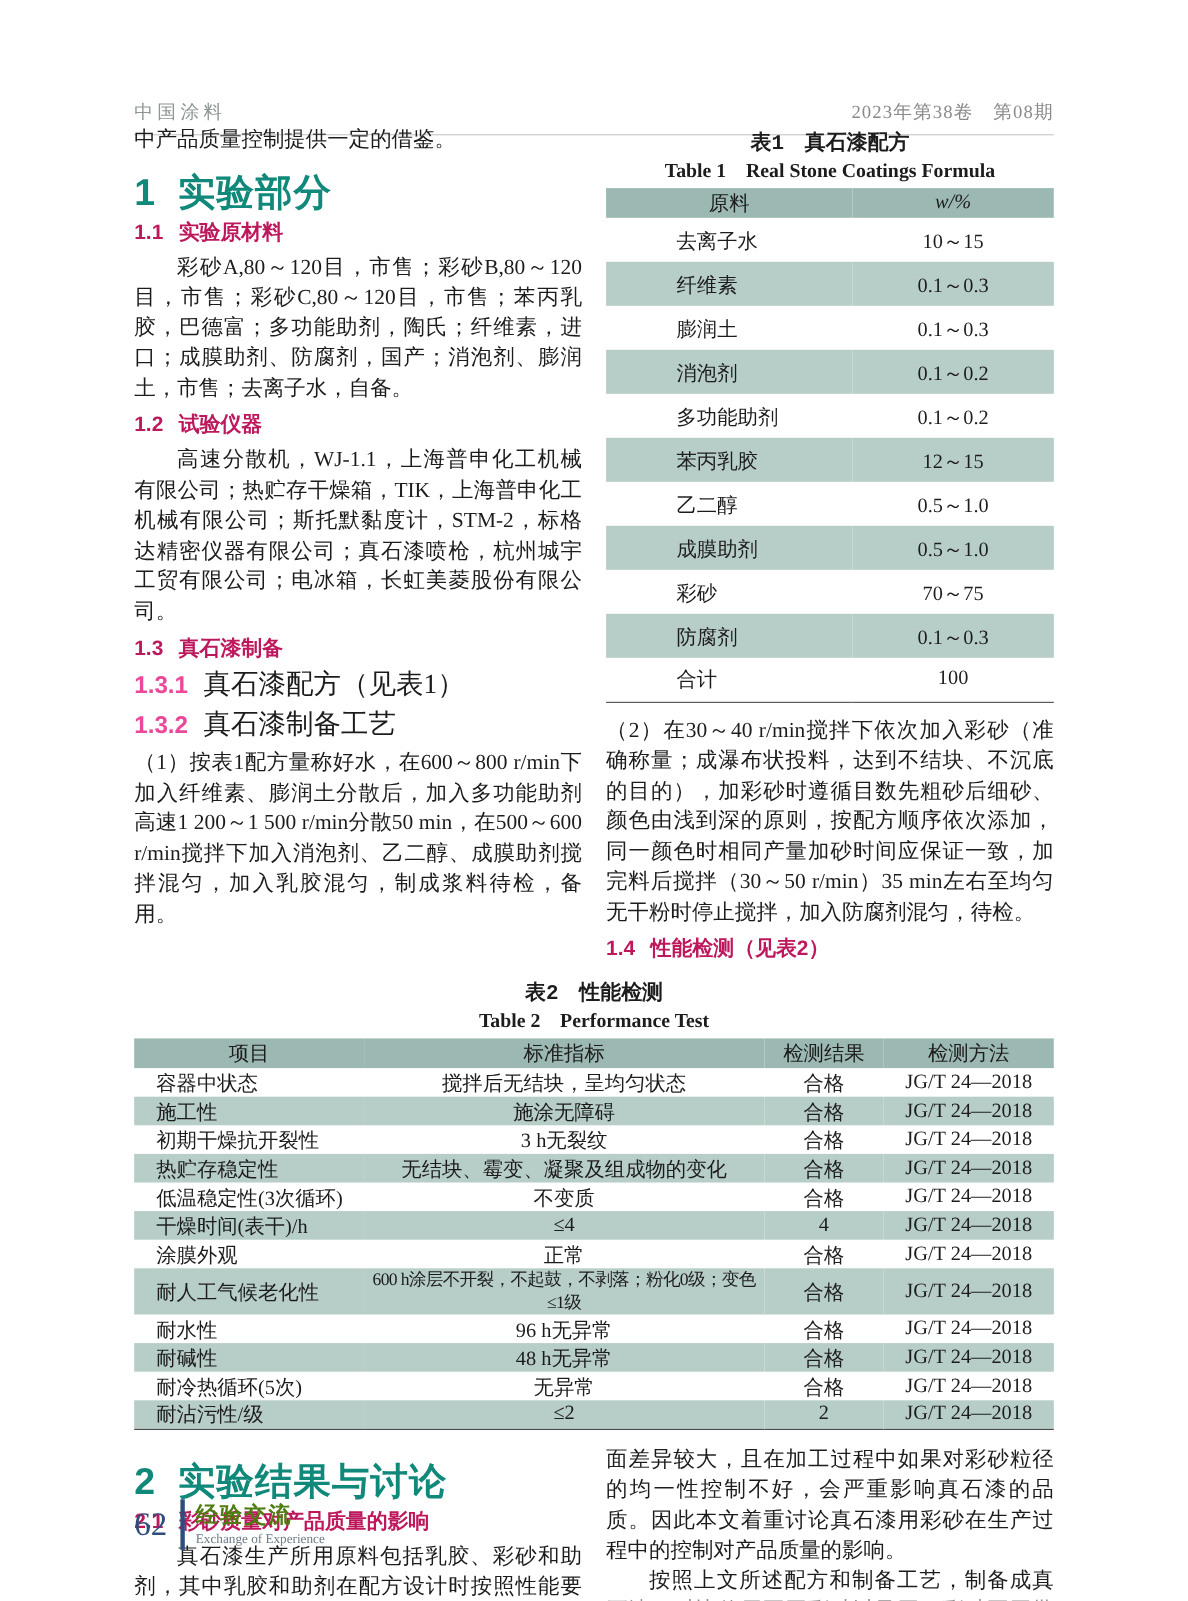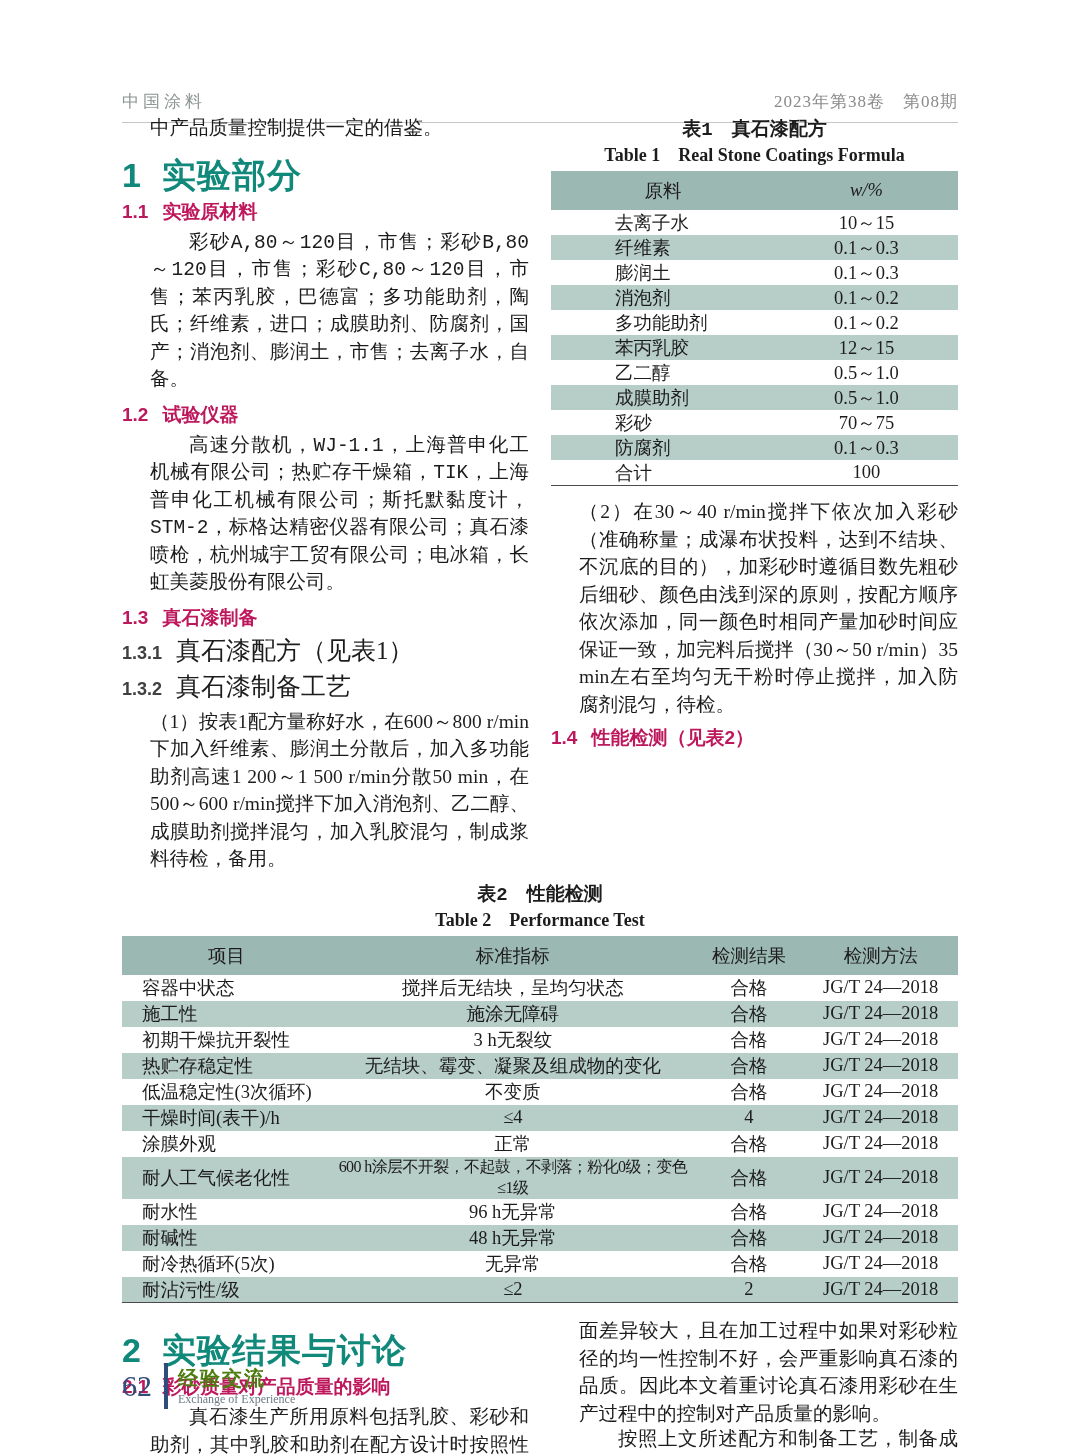--- a/index.html
+++ b/index.html
@@ -21,58 +21,58 @@
   }
   .journal-name { font-size:17px; color:#8d9694; letter-spacing:4px; }
   .issue-info  { font-size:17px; color:#8a8a8a; letter-spacing:1px; }
 
   
   .content { position:absolute; left:122px; top:114px; width:836px; }
   .cols { display:flex; gap:22px; }
   .col { width:407px; }
 
   p.body {
-    font-size:19.5px; line-height:27.5px; text-align:justify;margin-left:28px;
-  }
-  p.indent { text-indent:2em;font-family:Liberation Mono, monospace; }
+    font-size:19.5px; line-height:27.5px; text-align:justify;
+  }
+  p.indent { text-indent:2em; }
 
   h1.sec {
     font-family:"Liberation Sans", sans-serif;
     color:#10897b; font-size:34px; font-weight:bold;
     margin:18px 0 10px; letter-spacing:1px; line-height:30px;
   }
   h1.sec .num { margin-right:20px; }
   h2.sub {
     font-family:"Liberation Sans", sans-serif;
     color:#be185d; font-size:19px; font-weight:bold;
     margin:8px 0 6px; line-height:24px;
   }
   h2.sub .num { margin-right:14px; }
   .h3line { margin:4px 0; line-height:29px; }
   .h3line .num {
     font-family:"Liberation Sans", sans-serif;
-    color:#404040; font-weight:bold; font-size:18px; margin-right:14px;text-align:right;
+    color:#ec4899; font-weight:bold; font-size:22px; margin-right:14px;text-align:right;
   }
   .h3line .t { font-size:25px; color:#1c1c1c; }
 
   
   .cap-zh {
     text-align:center; font-family:Liberation Mono, monospace;
     font-weight:bold; font-size:19px; margin-top:4px; line-height:25px;
   }
   .cap-en {
     text-align:center; font-family:"Liberation Serif", serif;
     font-weight:bold; font-size:18px; line-height:24px; margin-bottom:4px;
   }
 
   
   table { width:100%; border-collapse:collapse; font-size:18.5px; }
   th { font-weight:normal; }
-  .t1 th, .t2 th { background:#9cb8b2; height:39px; }
-  .t1 td { height:25px; }
+  .t1 th, .t2 th { background:#9cb8b2; height:27px; }
+  .t1 td { height:40px; }
   .t2 td { height:26px; }
   tr.alt { background:#b7cdc8; }
   .t1 tbody tr:last-child td,
   .t2 tbody tr:last-child td { border-bottom:1.5px solid #4a4a4a; }
 
   .t1 col.c0 { width:55%; } .t1 col.c1 { width:45%; }
   .t1 td.c0 { text-align:left; padding-left:64px; }
   .t1 td.c1, .t1 th.c1 { text-align:center; }
   .t1 th.c0 { text-align:center; }
   .wpct { font-style:italic; font-family:"Liberation Serif", serif; }

